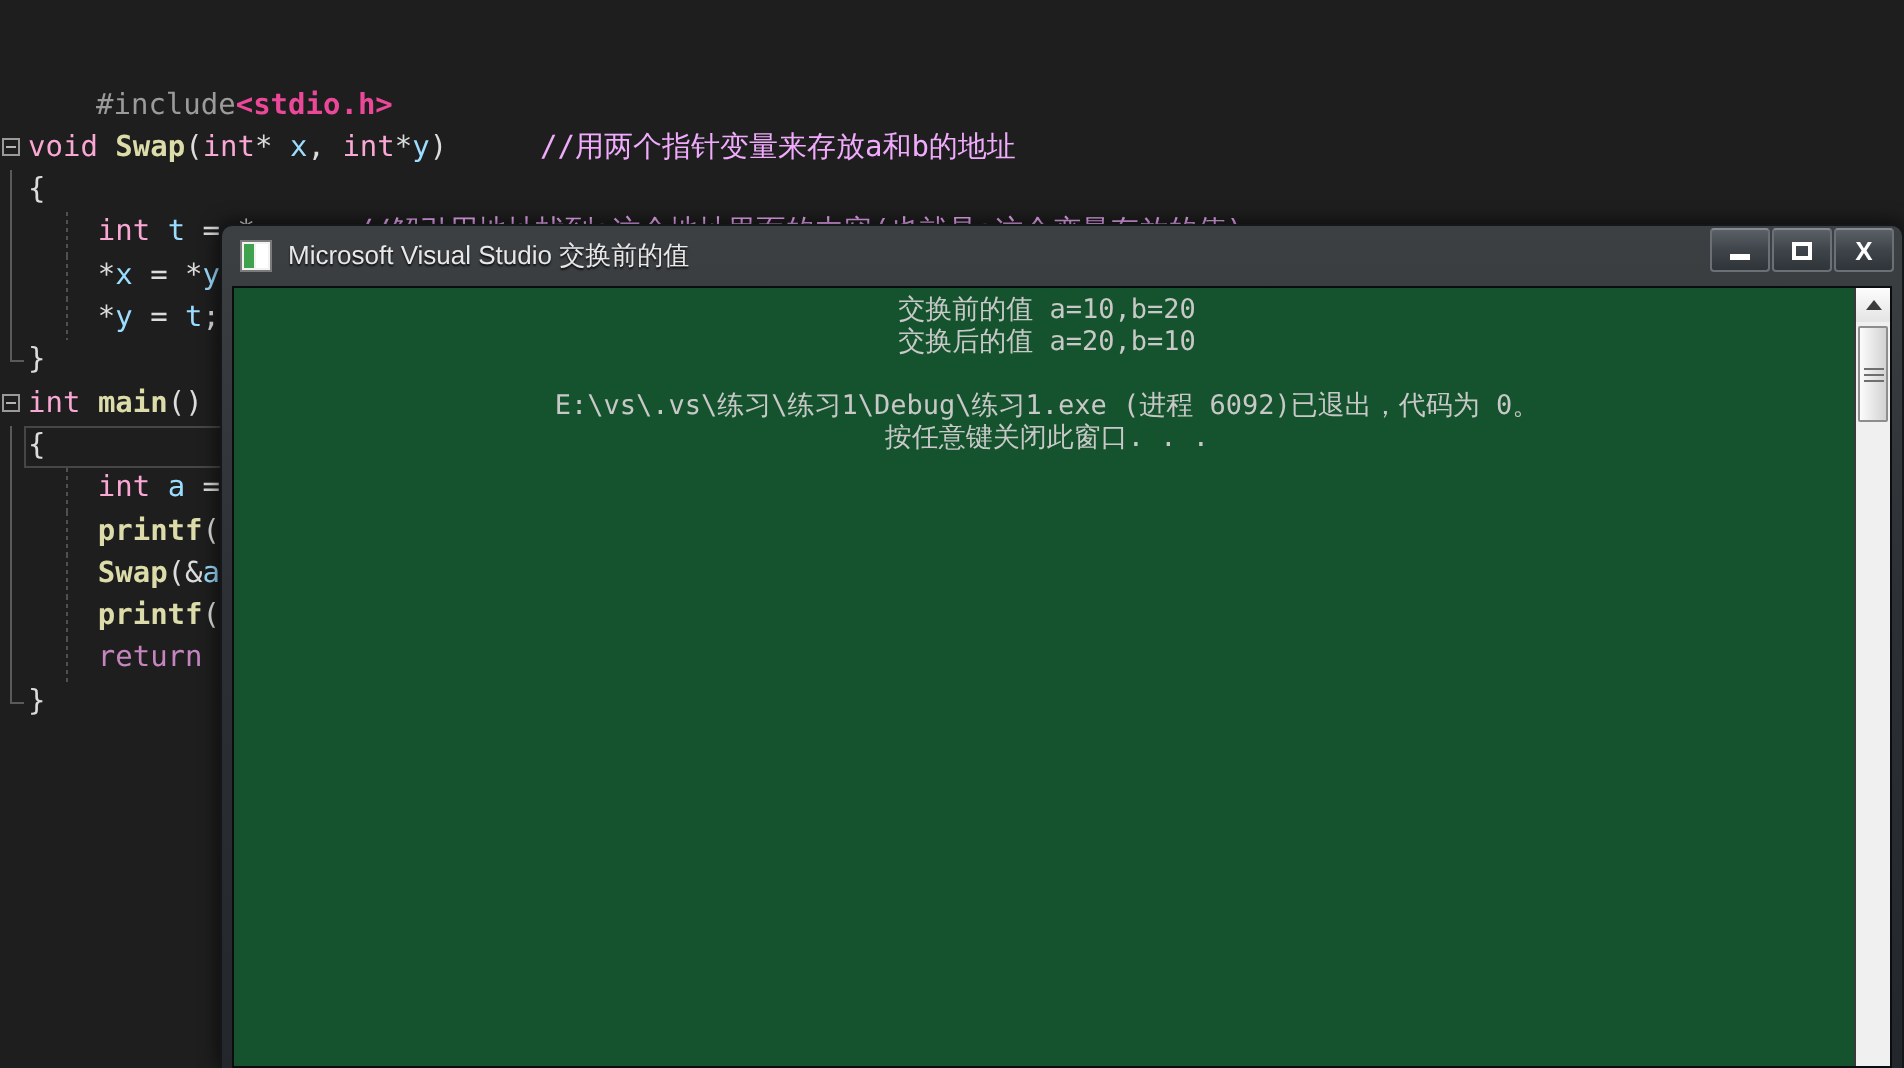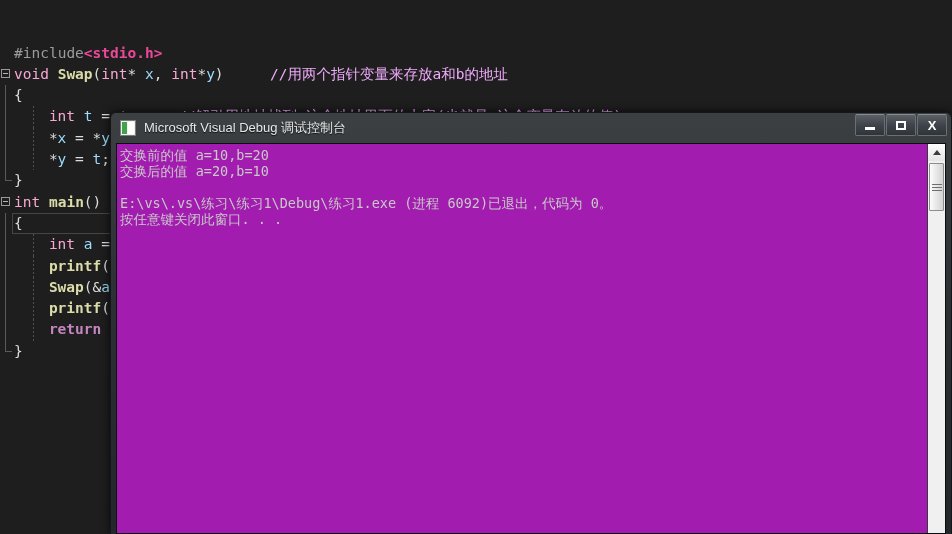--- a/index.html
+++ b/index.html
@@ -75,28 +75,28 @@
   }
   .cur-line-box {
     position: absolute;
     left: 12px;
     width: 310px;
     height: 21px;
     border: 1px solid #464646;
     box-sizing: border-box;
     pointer-events: none;
   }
-  .tok-pre    { color: #9b9b9b; }
+  .tok-pre    { color: #9b9b9b; margin-left: 34px; }
   .tok-hdr    { color: #ec4899; font-weight: bold; }
   .tok-kw     { color: #f9a8d4; }
   .tok-fn     { color: #dcdcaa; font-weight: bold; }
   .tok-var    { color: #9cdcfe; }
   .tok-plain  { color: #dcdcdc; }
   .tok-cmt    { color: #f0abfc; }
-  .tok-ctl    { color: #c586c0; font-weight: bold; }
+  .tok-ctl    { color: #c586c0; }
   .tok-str    { color: #d69d85; }
   .tok-punc   { color: #dcdcdc; }
 
   
   #console-window {
     position: absolute;
     left: 110px;
     top: 112px;
     width: 842px;
     height: 422px;
@@ -179,28 +179,29 @@
     top: 30px;
     right: 5px;
     bottom: 0;
     display: flex;
     border: 1px solid #0a0c0e;
     box-sizing: border-box;
     background: #000000;
   }
   #console-text {
     flex: 1 1 auto;
-    background: #a21caf;
+    background: #14532d;
     color: #c8c8c8;
     font-family: "DejaVu Sans Mono", monospace;
     font-size: 13.5px;
     line-height: 16px;
     padding: 3px 0 0 3px;
     white-space: pre;
     overflow: hidden;
+    text-align: center;
   }
   #console-scrollbar {
     flex: 0 0 17px;
     background: #f0f0f0;
     border-left: 1px solid #3a3a3a;
     position: relative;
   }
   .sb-arrow {
     height: 17px;
     background: linear-gradient(to bottom, #fdfdfd, #e4e4e4);
@@ -241,21 +242,21 @@
   <div id="editor-lines"><div class="line"><span style="position: absolute; left: 14px; top: 0px;"><span class="tok-pre">#include</span><span class="tok-hdr">&lt;stdio.h&gt;</span></span></div><div class="line"><div class="fold"></div><span style="position: absolute; left: 14px; top: 0px;"><span class="tok-kw">void</span><span class="tok-plain"> </span><span class="tok-fn">Swap</span><span class="tok-punc">(</span><span class="tok-kw">int</span><span class="tok-punc">* </span><span class="tok-var">x</span><span class="tok-punc">, </span><span class="tok-kw">int</span><span class="tok-punc">*</span><span class="tok-var">y</span><span class="tok-punc">)</span></span><span class="tok-cmt" style="position: absolute; left: 270px; top: 0px;">//用两个指针变量来存放a和b的地址</span></div><div class="line"><div class="foldline"></div><span style="position: absolute; left: 14px; top: 0px;"><span class="tok-punc">{</span></span></div><div class="line"><div class="foldline"></div><div class="indent" style="left: 33px;"></div><span style="position: absolute; left: 48.88px; top: 0px;"><span class="tok-kw">int</span><span class="tok-plain"> </span><span class="tok-var">t</span><span class="tok-punc"> = *</span><span class="tok-var">x</span><span class="tok-punc">;</span></span><span class="tok-cmt" style="position: absolute; left: 178px; top: 0px;">//解引用地址找到a这个地址里面的内容(也就是a这个变量存放的值)</span></div><div class="line"><div class="foldline"></div><div class="indent" style="left: 33px;"></div><span style="position: absolute; left: 48.88px; top: 0px;"><span class="tok-punc">*</span><span class="tok-var">x</span><span class="tok-punc"> = *</span><span class="tok-var">y</span><span class="tok-punc">;</span></span></div><div class="line"><div class="foldline"></div><div class="indent" style="left: 33px;"></div><span style="position: absolute; left: 48.88px; top: 0px;"><span class="tok-punc">*</span><span class="tok-var">y</span><span class="tok-punc"> = </span><span class="tok-var">t</span><span class="tok-punc">;</span></span></div><div class="line"><div class="foldend"></div><span style="position: absolute; left: 14px; top: 0px;"><span class="tok-punc">}</span></span></div><div class="line"><div class="fold"></div><span style="position: absolute; left: 14px; top: 0px;"><span class="tok-kw">int</span><span class="tok-plain"> </span><span class="tok-fn">main</span><span class="tok-punc">()</span></span></div><div class="line"><div class="foldline"></div><div class="cur-line-box"></div><span style="position: absolute; left: 14px; top: 0px;"><span class="tok-punc">{</span></span></div><div class="line"><div class="foldline"></div><div class="indent" style="left: 33px;"></div><span style="position: absolute; left: 48.88px; top: 0px;"><span class="tok-kw">int</span><span class="tok-plain"> </span><span class="tok-var">a</span><span class="tok-punc"> = </span></span></div><div class="line"><div class="foldline"></div><div class="indent" style="left: 33px;"></div><span style="position: absolute; left: 48.88px; top: 0px;"><span class="tok-fn">printf</span><span class="tok-punc">(</span><span class="tok-str">"</span></span></div><div class="line"><div class="foldline"></div><div class="indent" style="left: 33px;"></div><span style="position: absolute; left: 48.88px; top: 0px;"><span class="tok-fn">Swap</span><span class="tok-punc">(&amp;</span><span class="tok-var">a</span><span class="tok-punc">,</span></span></div><div class="line"><div class="foldline"></div><div class="indent" style="left: 33px;"></div><span style="position: absolute; left: 48.88px; top: 0px;"><span class="tok-fn">printf</span><span class="tok-punc">(</span><span class="tok-str">"</span></span></div><div class="line"><div class="foldline"></div><div class="indent" style="left: 33px;"></div><span style="position: absolute; left: 48.88px; top: 0px;"><span class="tok-ctl">return</span><span class="tok-plain"> </span><span class="tok-punc">(</span></span></div><div class="line"><div class="foldend"></div><span style="position: absolute; left: 14px; top: 0px;"><span class="tok-punc">}</span></span></div></div>
 </div>
 
 <div id="console-window">
 
   <div id="console-titlebar">
     <div id="console-icon">
       <div class="seg-a"></div>
       <div class="seg-b"></div>
     </div>
-    <div id="console-title-text">Microsoft Visual Debug 调试控制台</div>
+    <div id="console-title-text">Microsoft Visual Studio 交换前的值</div>
 
     <div id="window-buttons">
       <div class="winbtn">
         <div class="glyph-min"></div>
       </div>
       <div class="winbtn">
         <div class="glyph-max"></div>
       </div>
       <div class="winbtn">
         <div class="glyph-close">X</div>

